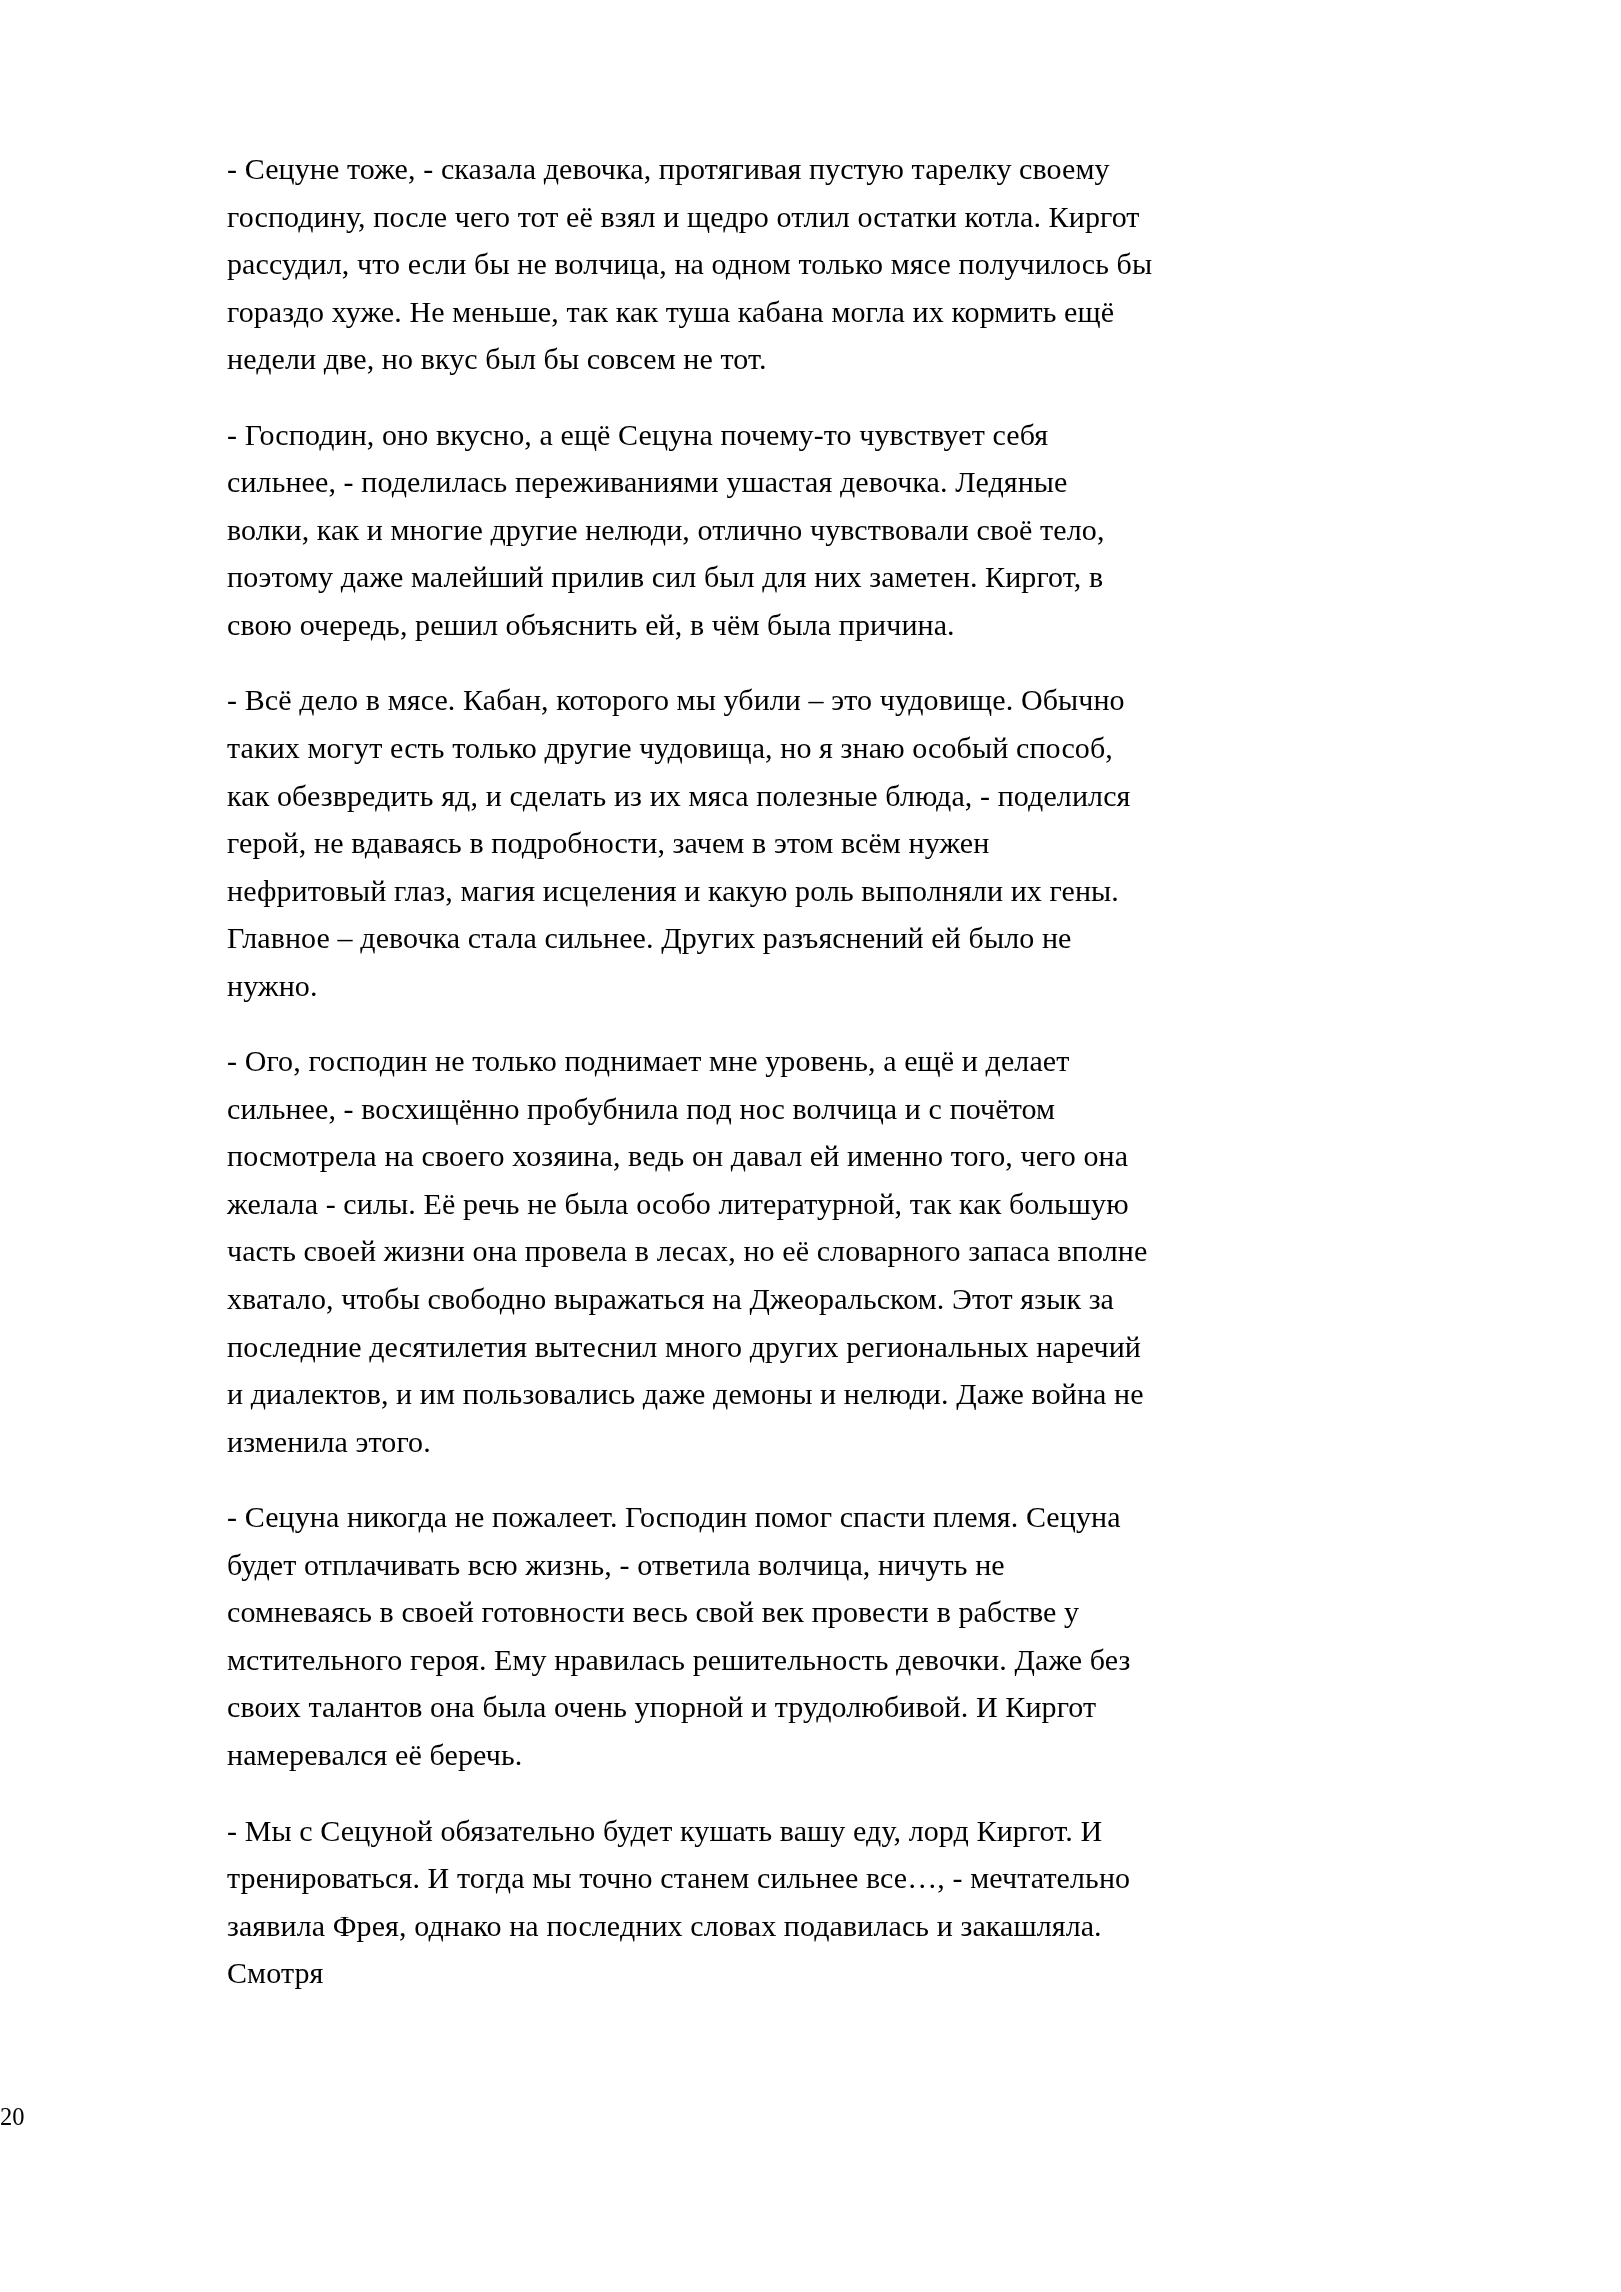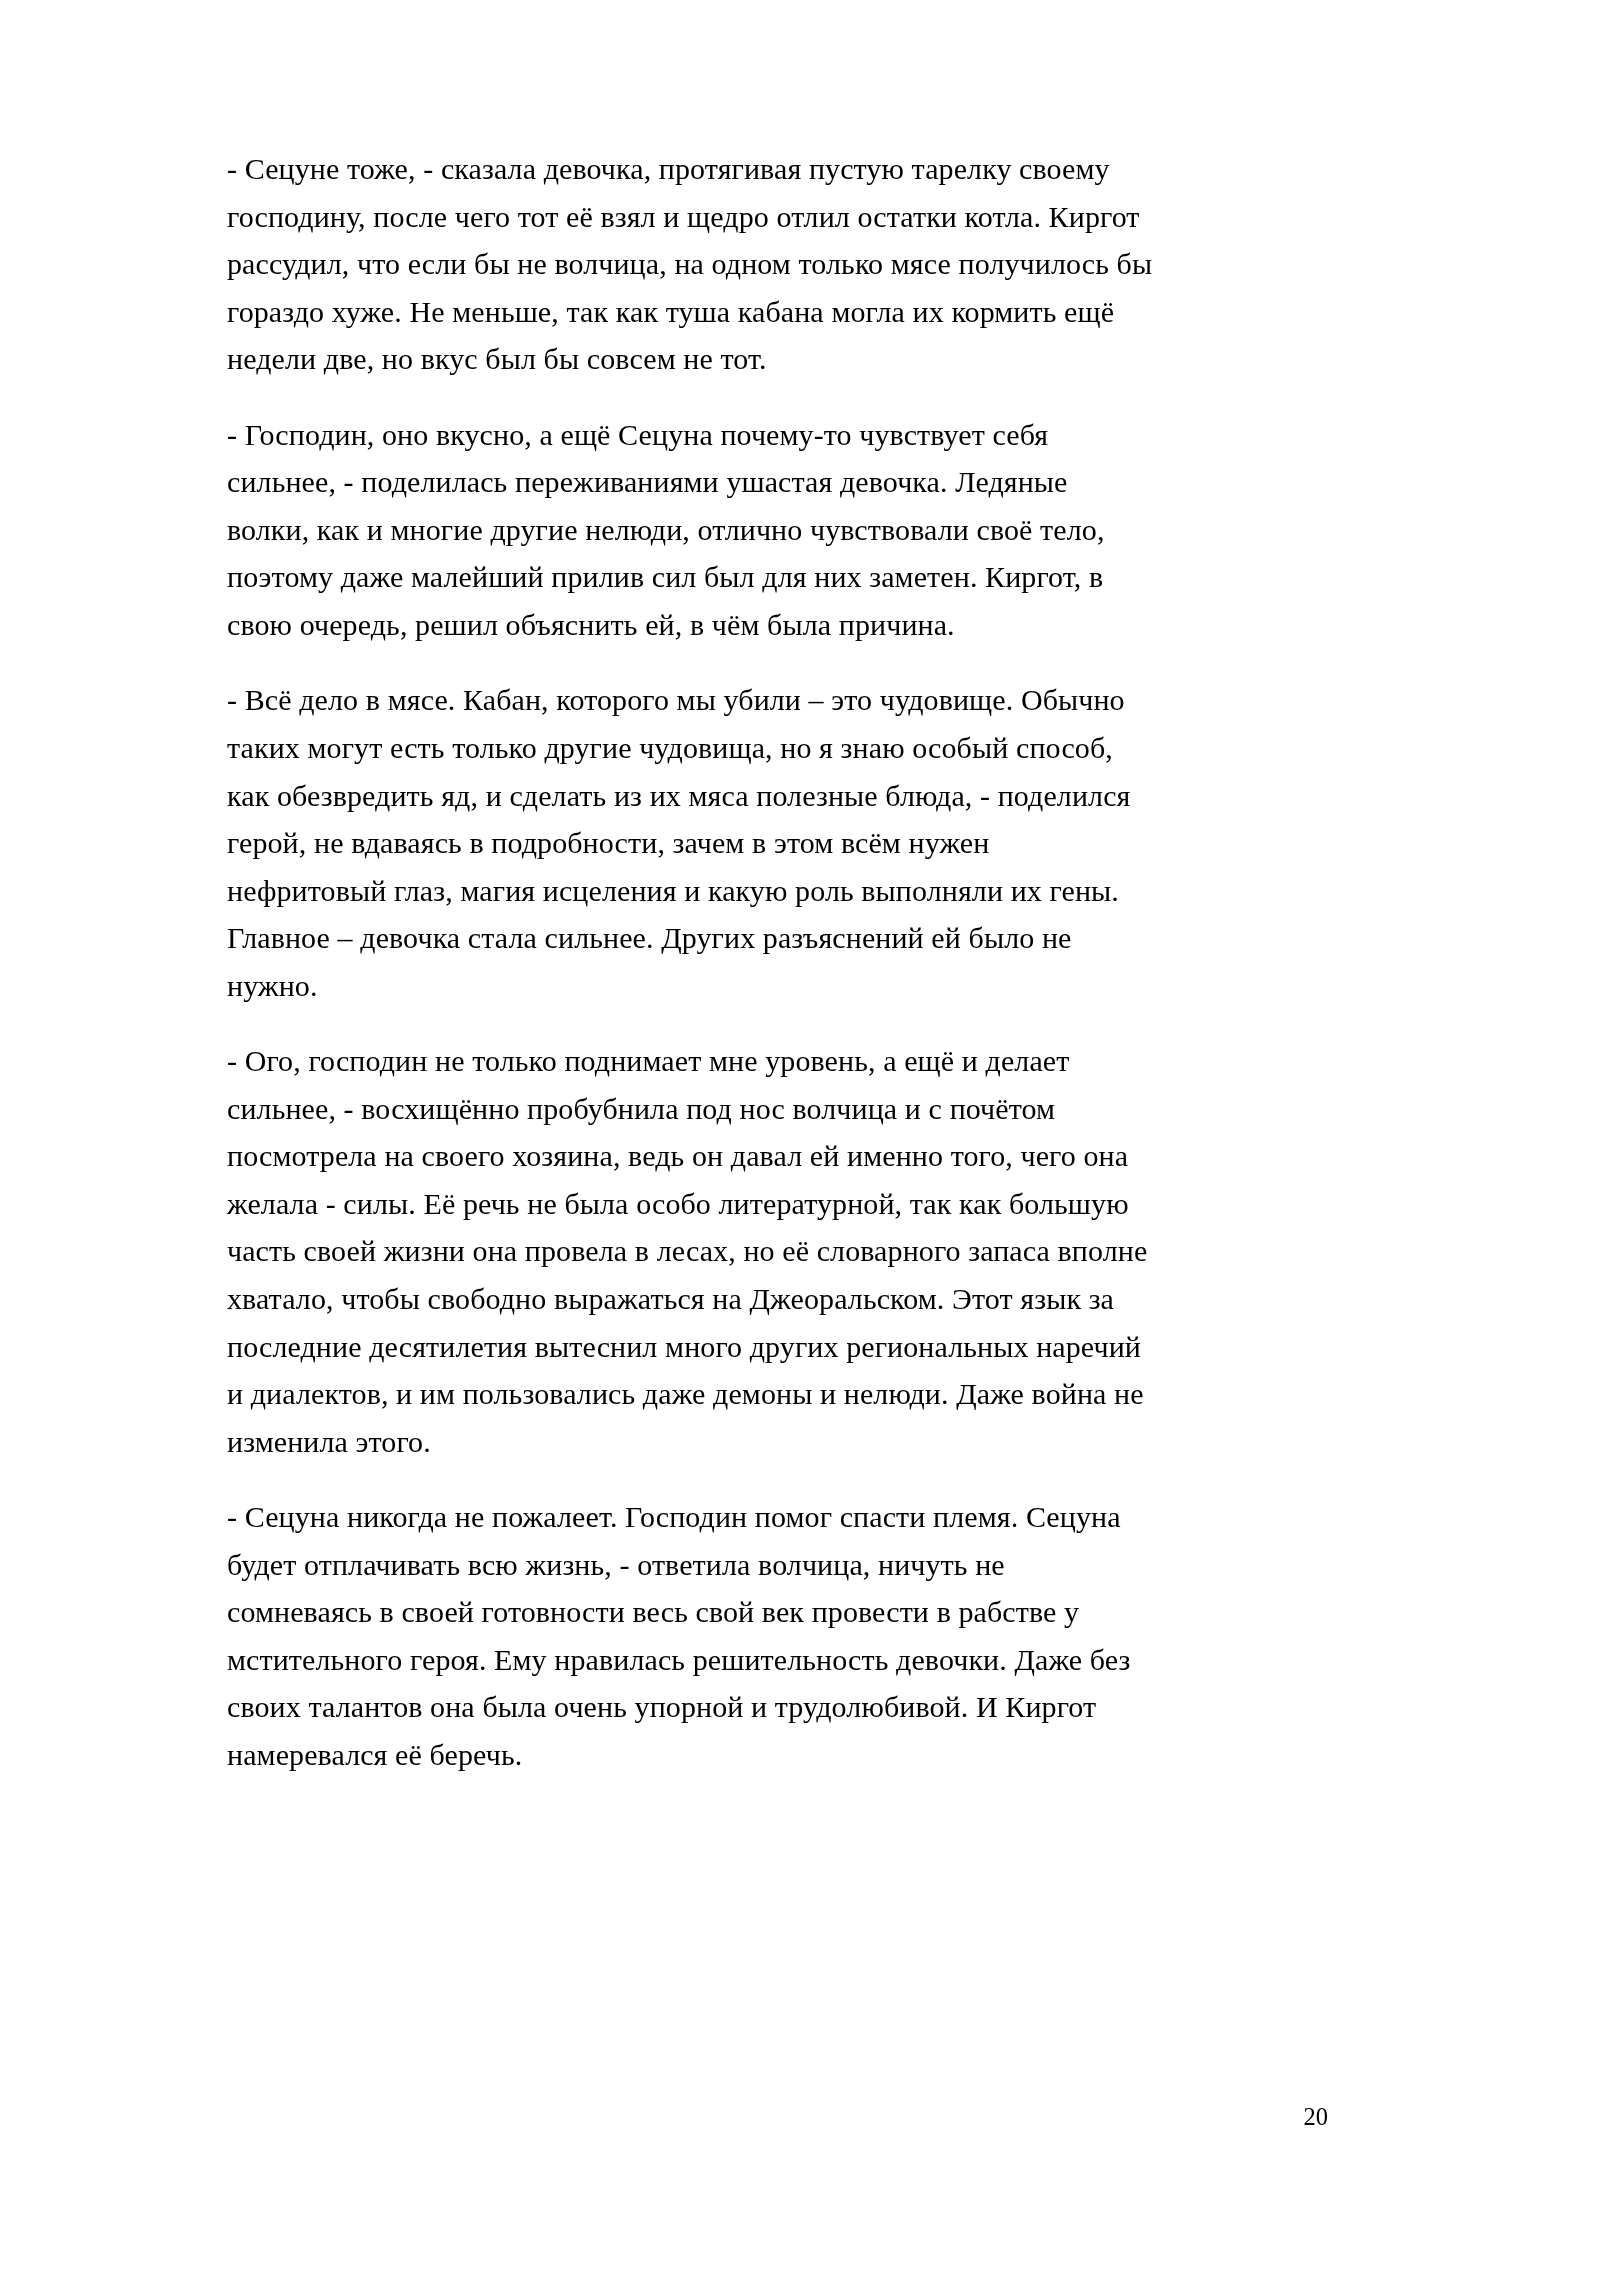--- a/index.html
+++ b/index.html
@@ -24,32 +24,33 @@
   }
   .body-text p {
     margin: 0 0 28px 0;
     letter-spacing: 0.1px;
   }
   .page-number {
     position: absolute;
     left: 0;
     right: 0;
     bottom: 162px;
-    text-align: right;
+    text-align: left;
     font-size: 24.5px;
     font-family: "Liberation Serif", "DejaVu Serif", serif;
     color: #000000;
   }
 </style>
 </head>
 <body>
 
 <div class="page">
   <div class="body-text">
     <p>- Сецуне тоже, - сказала девочка, протягивая пустую тарелку своему господину, после чего тот её взял и щедро отлил остатки котла. Киргот рассудил, что если бы не волчица, на одном только мясе получилось бы гораздо хуже. Не меньше, так как туша кабана могла их кормить ещё недели две, но вкус был бы совсем не тот.</p>
     <p>- Господин, оно вкусно, а ещё Сецуна почему-то чувствует себя сильнее, - поделилась переживаниями ушастая девочка. Ледяные волки, как и многие другие нелюди, отлично чувствовали своё тело, поэтому даже малейший прилив сил был для них заметен. Киргот, в свою очередь, решил объяснить ей, в чём была причина.</p>
     <p>- Всё дело в мясе. Кабан, которого мы убили – это чудовище. Обычно таких могут есть только другие чудовища, но я знаю особый способ, как обезвредить яд, и сделать из их мяса полезные блюда, - поделился герой, не вдаваясь в подробности, зачем в этом всём нужен нефритовый глаз, магия исцеления и какую роль выполняли их гены. Главное – девочка стала сильнее. Других разъяснений ей было не нужно.</p>
     <p>- Ого, господин не только поднимает мне уровень, а ещё и делает сильнее, - восхищённо пробубнила под нос волчица и с почётом посмотрела на своего хозяина, ведь он давал ей именно того, чего она желала - силы. Её речь не была особо литературной, так как большую часть своей жизни она провела в лесах, но её словарного запаса вполне хватало, чтобы свободно выражаться на Джеоральском. Этот язык за последние десятилетия вытеснил много других региональных наречий и диалектов, и им пользовались даже демоны и нелюди. Даже война не изменила этого.</p>
     <p>- Сецуна никогда не пожалеет. Господин помог спасти племя. Сецуна будет отплачивать всю жизнь, - ответила волчица, ничуть не сомневаясь в своей готовности весь свой век провести в рабстве у мстительного героя. Ему нравилась решительность девочки. Даже без своих талантов она была очень упорной и трудолюбивой. И Киргот намеревался её беречь.</p>
+    <p>- Мы с Сецуной обязательно будет кушать вашу еду, лорд Киргот. И тренироваться. И тогда мы точно станем сильнее все…, - мечтательно заявила Фрея, однако на последних словах подавилась и закашляла. Смотря</p>
   </div>
   <div class="page-number">20</div>
 </div>
 
 
 </body></html>

